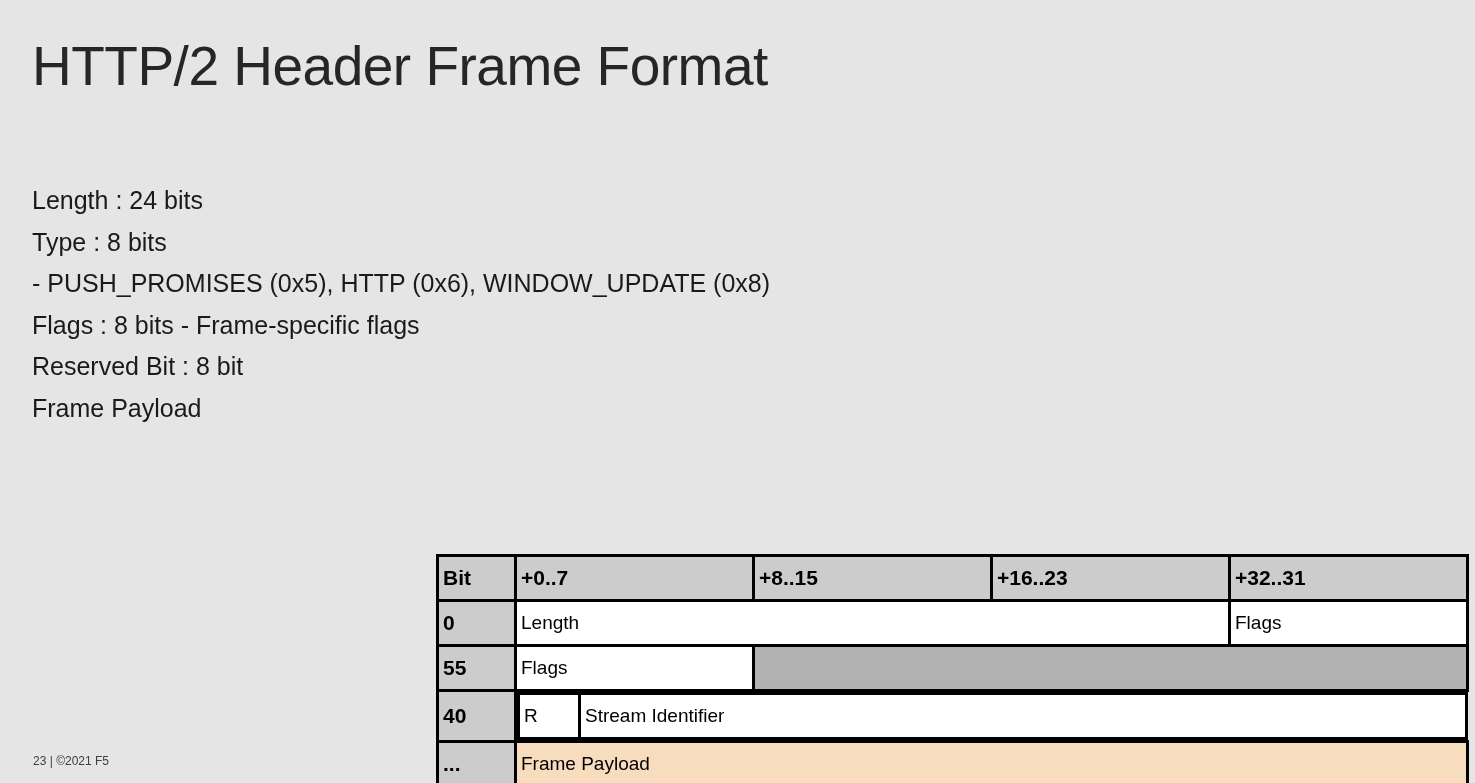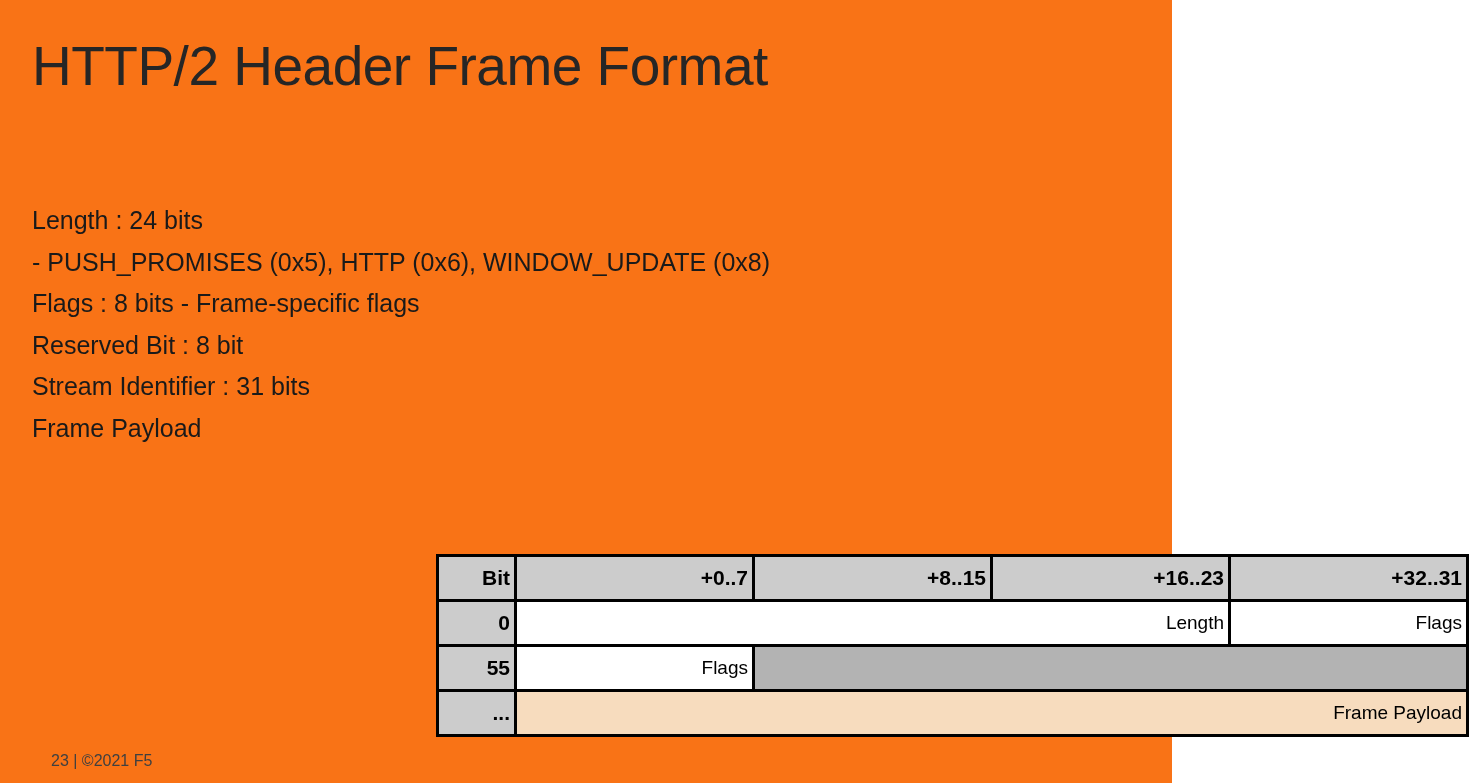--- a/index.html
+++ b/index.html
@@ -7,80 +7,80 @@
   html, body {
     width: 1475px;
     height: 783px;
     background: #ffffff;
     font-family: "Liberation Sans", sans-serif;
     overflow: hidden;
   }
 
   .slide {
     position: relative;
-    width: 1172px;
+    width: 1475px;
     height: 783px;
-    background: #f97316;
+    background: #e5e5e5;
   }
 
   
   .slide-title {
     position: absolute;
     left: 32px;
     top: 32px;
     font-size: 55px;
     line-height: 68px;
     font-weight: 400;
     color: #262626;
     letter-spacing: -0.5px;
     white-space: nowrap;
   }
 
   
   .body-list {
     position: absolute;
     left: 32px;
-    top: 200px;
+    top: 180px;
     width: 1300px;
   }
 
   .body-line {
     font-size: 25px;
     line-height: 41.5px;
     color: #1a1a1a;
     white-space: nowrap;
     font-weight: 400;
   }
 
   
   .footer {
     position: absolute;
-    left: 51px;
+    left: 33px;
     top: 754px;
-    font-size: 16px;
+    font-size: 12px;
     line-height: 14px;
     color: #404040;
     white-space: nowrap;
   }
 
   
   .frame-table {
     position: absolute;
     left: 436px;
     top: 554px;
     width: 1030px;
     border-collapse: collapse;
     table-layout: fixed;
     font-family: "Liberation Sans", sans-serif;
   }
 
   .frame-table td {
     border: 3px solid #000000;
     height: 45px;
-    text-align: right;
+    text-align: left;
     vertical-align: middle;
     font-size: 19px;
     font-weight: 400;
     color: #000000;
     background: #ffffff;
     padding: 0 4px;
     overflow: hidden;
     white-space: nowrap;
   }
 
@@ -112,24 +112,24 @@
 </style>
 </head>
 <body>
 
 <div class="slide">
 
   <div class="slide-title">HTTP/2 Header Frame Format</div>
 
   <div class="body-list">
     <div class="body-line">Length : 24 bits</div>
+    <div class="body-line">Type : 8 bits</div>
     <div class="body-line"> - PUSH_PROMISES (0x5), HTTP (0x6), WINDOW_UPDATE (0x8)</div>
     <div class="body-line">Flags : 8 bits -  Frame-specific flags</div>
     <div class="body-line">Reserved Bit : 8 bit</div>
-    <div class="body-line">Stream Identifier : 31 bits</div>
     <div class="body-line">Frame Payload</div>
   </div>
 
   <table class="frame-table">
     <colgroup>
       <col class="col-bit">
       <col class="col-oct">
       <col class="col-oct">
       <col class="col-oct">
       <col class="col-oct">
@@ -149,20 +149,33 @@
         <td class="white" colspan="3">Length</td>
         <td class="white">Flags</td>
       </tr>
 
       <tr>
         <td class="bitlabel">55</td>
         <td class="white">Flags</td>
         <td class="reserved-fill" colspan="3"></td>
       </tr>
 
+      <tr>
+        <td class="bitlabel">40</td>
+        <td class="white" colspan="4" style="padding:0;border:none;">
+          <table style="width:100%;border-collapse:collapse;table-layout:fixed;">
+            <tbody>
+                <tr>
+              <td class="white r-cell" style="height:45px;">R</td>
+              <td class="white" style="height:45px;">Stream Identifier</td>
+            </tr>
+          </tbody>
+            </table>
+        </td>
+      </tr>
 
       <tr>
         <td class="bitlabel">...</td>
         <td class="payload" colspan="4">Frame Payload</td>
       </tr>
     </tbody>
   </table>
 
   <div class="footer">23 | ©2021 F5</div>
 

